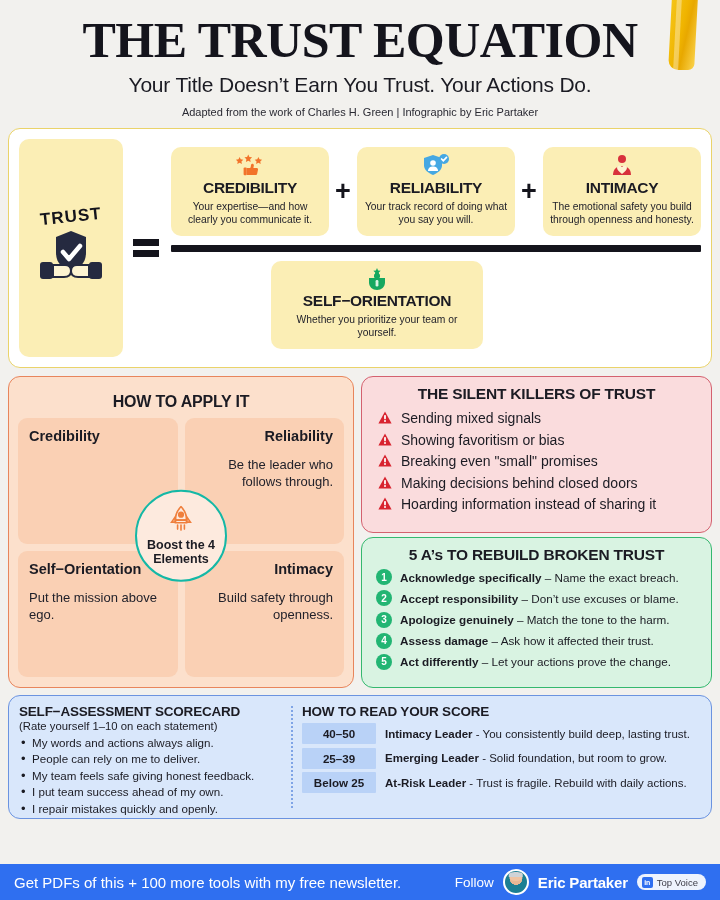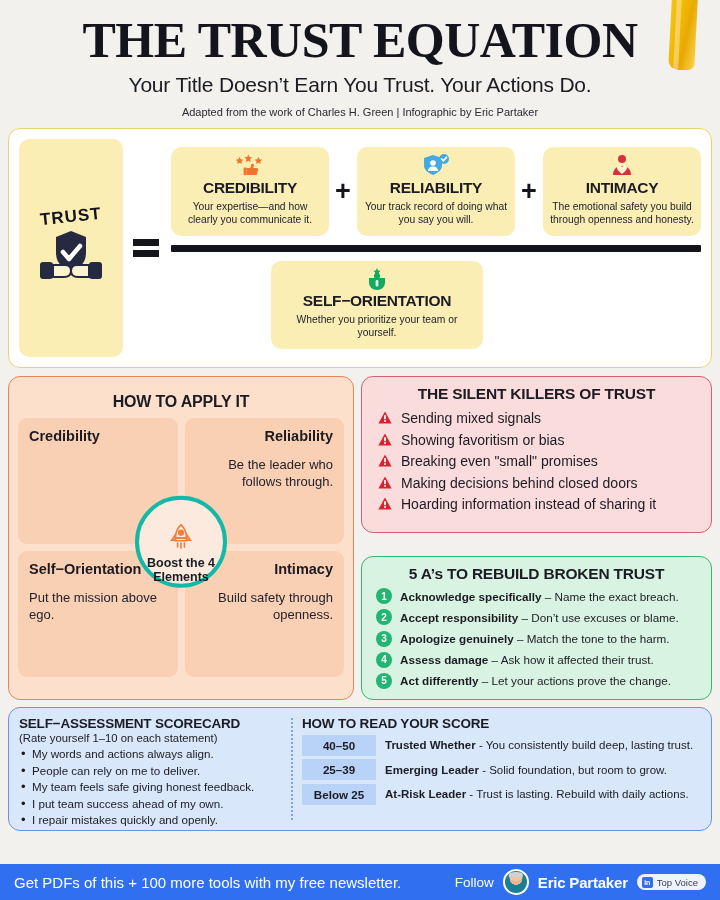--- a/index.html
+++ b/index.html
@@ -87,28 +87,28 @@
   }
   .apply-title { text-align:center; font-weight: 800; font-size: 16px; letter-spacing:-.2px; margin-bottom: 7px; }
   .quad { display: grid; grid-template-columns: 1fr 1fr; gap: 7px; }
   .qbox { background: #fad0b4; border-radius: 9px; padding: 10px 11px; height: 126px; }
   .qbox.r { text-align: right; }
   .q-h { font-weight: 800; font-size: 14.5px; line-height: 1.12; }
   .q-p { font-size: 13px; line-height: 1.28; margin-top: 13px; color: #22222b; }
   .boost {
     position: absolute; left: 50%; top: 50%; transform: translate(-50%,-46%);
     width: 92px; height: 92px; border-radius: 50%;
-    background: #fdeade; border: 4px solid #14b8a6;
-    display:flex; flex-direction:column; align-items:center; justify-content:flex-end;
+    background: #fdeade; border: 2px solid #14b8a6;
+    display:flex; flex-direction:column; align-items:center; justify-content:center;
     text-align:center;
   }
   .boost-icon { font-size: 20px; line-height: 1; margin-bottom: 1px; }
   .boost-label { font-weight: 800; font-size: 12.5px; line-height: 1.12; }
 
-  .right-col { flex: 1; display: flex; flex-direction: column; gap: 23px; }
+  .right-col { flex: 1; display: flex; flex-direction: column; gap: 4px; }
   .killers-panel { background: #fadcdd; border-color: #d4616f; padding: 8px 10px 10px; height: 157px; }
   .killers-title { text-align:center; font-weight:800; font-size:15.5px; margin-bottom:7px; letter-spacing:-.2px;}
   .k-row { display: flex; align-items: center; gap: 9px; margin: 5.5px 0 0 6px; }
   .warn { flex: 0 0 14px; height: 14px; position: relative; }
   .warn svg { display:block; }
   .k-text { font-size: 14px; }
 
   .rebuild-panel { background: #d9f3e2; border-color: #35b86f; padding: 8px 10px 10px; flex:1; }
   .rebuild-title { text-align:center; font-weight:800; font-size:15.5px; margin-bottom:5px; letter-spacing:-.2px;}
   .a-row { display:flex; align-items:center; gap:8px; margin: 5.2px 0 0 4px; }
@@ -406,29 +406,29 @@
     <div class="score-li">I put team success ahead of my own.</div>
     <div class="score-li">I repair mistakes quickly and openly.</div>
   </div>
 
   <div class="divider"></div>
 
   <div class="score-right">
     <div class="read-h">HOW TO READ YOUR SCORE</div>
     <div class="band">
       <div class="band-key">40–50</div>
-      <div class="band-val"><b>Trusted Whether</b><span> - You consistently build deep, lasting trust.</span></div>
+      <div class="band-val"><b>Intimacy Leader</b><span> - You consistently build deep, lasting trust.</span></div>
     </div>
     <div class="band">
       <div class="band-key">25–39</div>
       <div class="band-val"><b>Emerging Leader</b><span> - Solid foundation, but room to grow.</span></div>
     </div>
     <div class="band">
       <div class="band-key">Below 25</div>
-      <div class="band-val"><b>At-Risk Leader</b><span> - Trust is lasting. Rebuild with daily actions.</span></div>
+      <div class="band-val"><b>At-Risk Leader</b><span> - Trust is fragile. Rebuild with daily actions.</span></div>
     </div>
   </div>
 </div>
 
 <div class="footer">
   <div class="foot-text">Get PDFs of this + 100 more tools with my free newsletter.</div>
   <div class="foot-right">
     <div class="follow">Follow</div>
     <div class="avatar"></div>
     <div class="foot-name">Eric Partaker</div>

